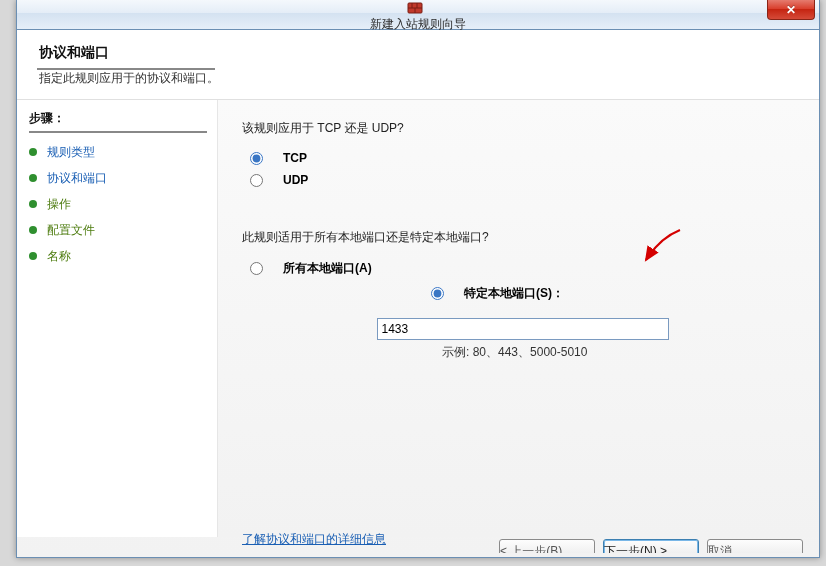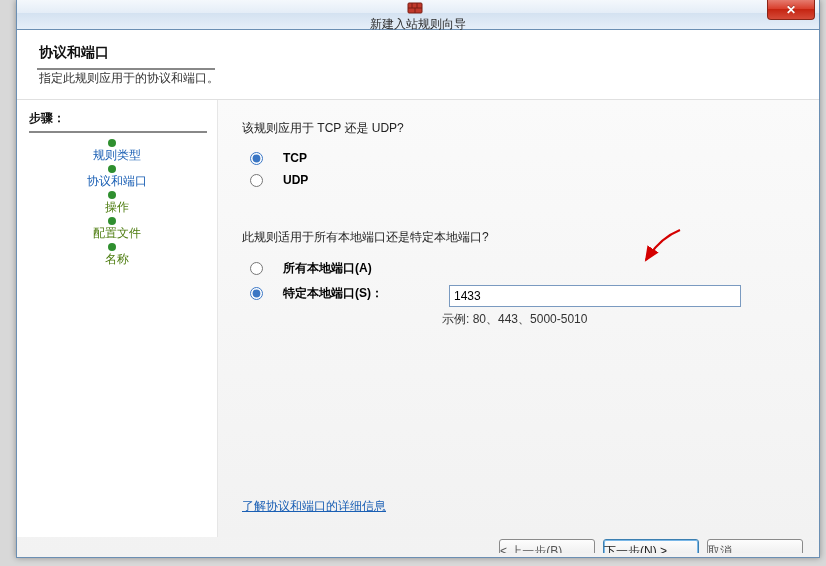--- a/index.html
+++ b/index.html
@@ -106,21 +106,20 @@
     background: #888;
     width: 178px;
     margin-bottom: 6px;
   }
   .step-item {
     display: flex;
     align-items: center;
     height: 26px;
     font-size: 12px;
     cursor: default;
-    flex-direction: column;
   }
   .step-bullet {
     width: 8px; height: 8px; border-radius: 50%;
     margin-right: 10px;
     flex: 0 0 8px;
   }
   .step-bullet.done { background: #2f8f2f; }
   .step-bullet.current { background: #2f8f2f; }
   .step-bullet.pending { background: #2f8f2f; }
   .step-link   { color: #1a5fb4; text-decoration: none; }
@@ -137,22 +136,23 @@
   .radio-row {
     display: flex; align-items: center;
     margin: 0 0 8px 8px;
     font-size: 12px;
     gap: 20px;
   }
   .radio-row label { font-weight: bold; }
   .radio-row.specific { margin-bottom: 4px; }
   .secondary-block { margin-top: 42px; }
   .port-row {
-    display: flex; align-items: flex-start; gap: 16px;
+    display: flex; align-items: center; gap: 16px;
     margin: 0 0 0 8px;
+    flex-direction: column;
   }
   .port-label { font-weight: bold; min-width: 150px; }
   .port-input {
     width: 292px; height: 22px;
     border: 1px solid #7a9ac0;
     padding: 1px 4px;
     font-size: 12px;
     font-family: inherit;
     background: #fff;
   }

